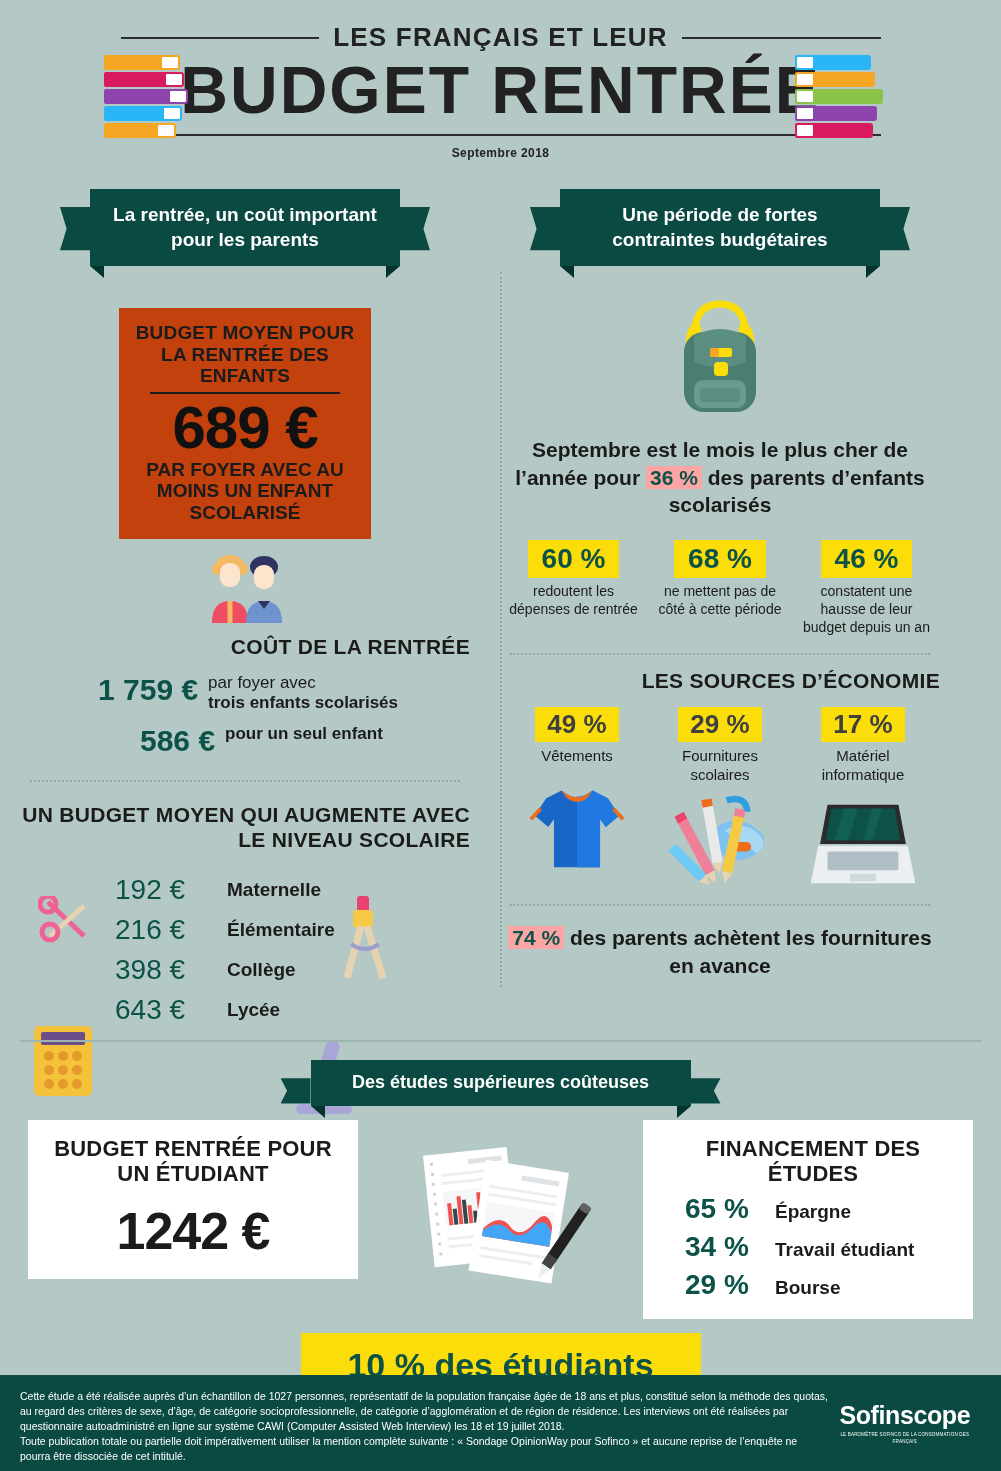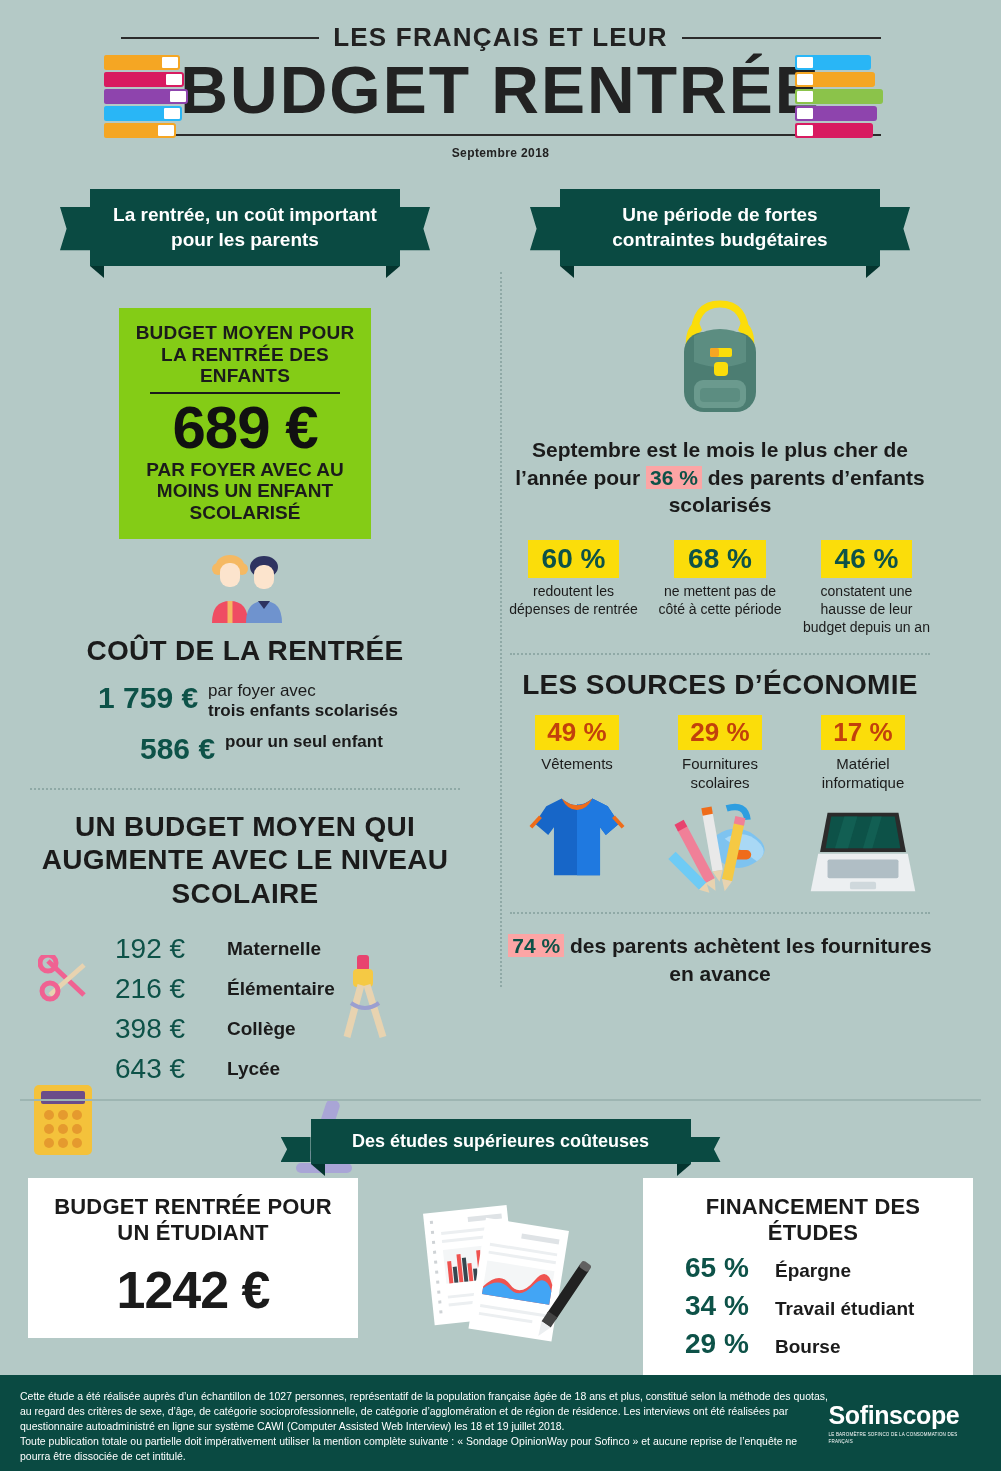--- a/index.html
+++ b/index.html
@@ -118,40 +118,40 @@
     left: 500px; top: 272px;
     width: 1px; height: 715px;
     border-left: 2px dotted #8fa9a6;
   }
 
   .ribbon-wrap { width: 310px; margin: 14px auto 0 auto; font-size: 19px; }
   .ribbon-wrap.wide { width: 320px; }
 
   
   .yellow-box {
-    background: #84cc16;
+    background: #c2410c;
     width: 252px;
     margin: 42px auto 0 auto;
     padding: 14px 12px 16px 12px;
     text-align: center;
   }
   .yb-top {
     font-size: 19px; font-weight: bold; line-height: 1.12;
     letter-spacing: .2px; color: #1b1b1b;
     font-stretch: condensed;
   }
   .yb-rule { height: 2px; background: #1b1b1b; width: 190px; margin: 6px auto 2px auto; }
   .yb-big { font-size: 60px; font-weight: bold; line-height: 1.05; color: #111; letter-spacing: -1px; }
   .yb-bot { font-size: 19px; font-weight: bold; line-height: 1.12; color: #1b1b1b; }
 
   
   .people { width: 110px; height: 68px; margin: 16px auto 0 auto; position: relative; }
 
   .section-head {
-    text-align: center; font-size: 28px; font-weight: bold;
+    text-align: right; font-size: 21px; font-weight: bold;
     letter-spacing: .3px; color: #1b1b1b; margin-top: 12px;
   }
   .section-head.two { line-height: 1.2; }
 
   .stat-row { display: flex; align-items: flex-start; gap: 10px; margin-top: 14px; }
   .stat-row.r1 { padding-left: 78px; }
   .stat-row.r2 { padding-left: 120px; margin-top: 10px; }
   .stat-num { font-size: 30px; font-weight: bold; color: #0d5248; white-space: nowrap; }
   .stat-lbl { font-size: 17px; line-height: 1.2; color: #1b1b1b; }
   .stat-lbl b { font-weight: bold; }
@@ -181,21 +181,21 @@
   .pct-cell { width: 135px; text-align: center; }
   .pct-badge {
     display: inline-block; background: #fbdd0a; color: #0d5248;
     font-size: 28px; font-weight: bold; padding: 3px 14px;
   }
   .pct-desc { font-size: 14px; line-height: 1.28; margin-top: 5px; color: #1b1b1b; }
 
   .src-row { display: flex; justify-content: space-between; margin-top: 14px; padding: 0 8px; }
   .src-cell { width: 138px; text-align: center; }
   .src-badge {
-    display: inline-block; background: #fbdd0a; color: #c2410c;
+    display: inline-block; background: #fbdd0a; color: #404040;
     font-size: 26px; font-weight: bold; padding: 2px 12px;
   }
   .src-lbl { font-size: 15px; line-height: 1.25; margin-top: 5px; }
   .src-art { height: 96px; margin-top: 10px; display: flex; align-items: flex-end; justify-content: center; }
 
   .avance {
     text-align: center; font-size: 21px; font-weight: bold;
     line-height: 1.3; margin-top: 18px;
   }
 
@@ -227,21 +227,21 @@
   
   .footer {
     position: absolute; left: 0; bottom: 0;
     width: 1001px; height: 96px;
     background: #0a4a42; color: #fff;
     padding: 14px 20px;
     display: flex; justify-content: space-between; align-items: flex-start;
   }
   .footer-text { width: 820px; font-size: 10.5px; line-height: 1.42; }
   .footer-text p { margin: 0; }
-  .logo { text-align: left; padding-top: 12px; }
+  .logo { text-align: center; padding-top: 12px; }
   .logo-name { font-size: 25px; font-weight: bold; letter-spacing: -.4px; }
   .logo-sub { font-size: 4.5px; letter-spacing: .2px; line-height: 1.5; margin-top: 2px; }
 </style>
 </head>
 <body>
 
 <div class="header">
 
   <div class="books left">
     <div class="book" style="width:76px;background:#f5a623;"></div>

